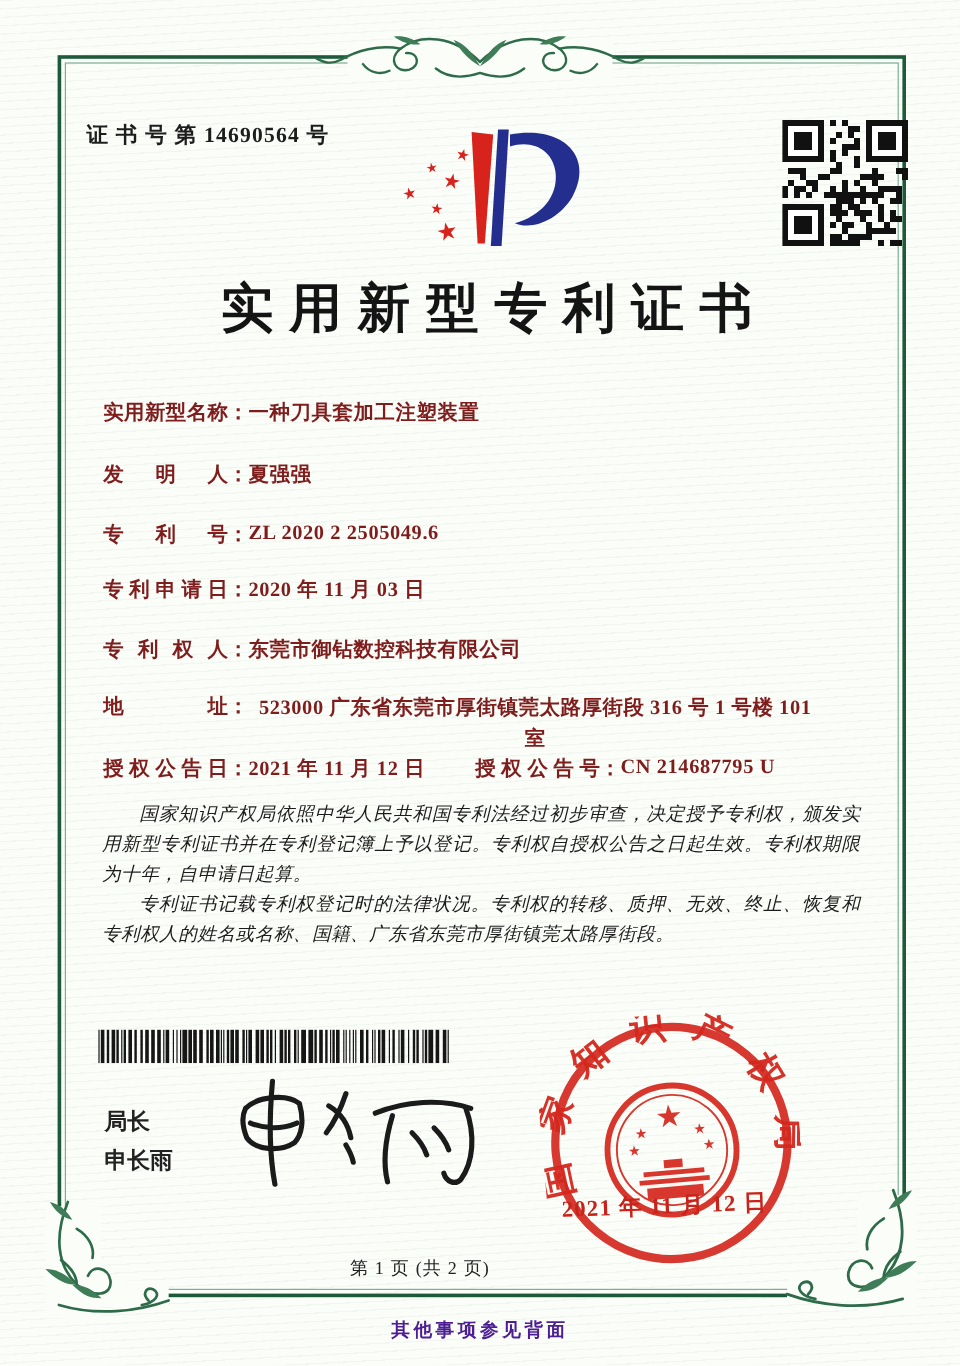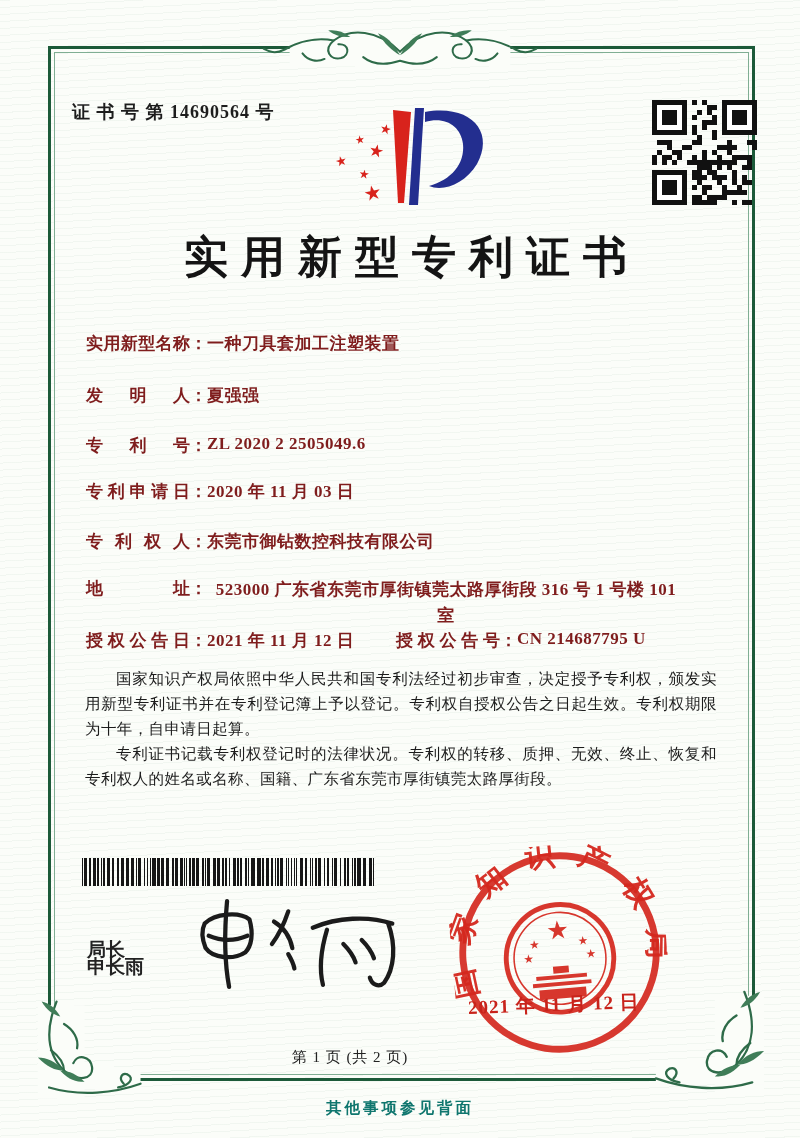--- a/index.html
+++ b/index.html
@@ -41,41 +41,41 @@
   .flabel{display:inline-block;width:104px;text-align:justify;text-align-last:justify;vertical-align:top;}
   .fcolon{display:inline-block;vertical-align:top;}
   .fvalue{display:inline-block;vertical-align:top;letter-spacing:0.5px;}
   .fvalue.addr{width:478px;line-height:1.55;text-align:center;}
   .subgroup{position:absolute;left:0;top:0;white-space:nowrap;}
   .subgroup.right{left:310px;}
   
   .body-text{
     position:absolute;left:85px;top:666px;width:632px;
     font-size:15.5px;line-height:1.62;color:#1c1c1c;
-    text-align:justify;letter-spacing:0.4px;
+    text-align:justify;letter-spacing:0.4px;font-style:italic;
   }
   .body-text p{margin:0;text-indent:2em;}
   
   .barcode{position:absolute;left:80px;top:858px;width:302px;height:28px;}
-  .issuer-role{position:absolute;left:87px;top:922px;font-size:19px;font-weight:600;margin-top:15px;}
+  .issuer-role{position:absolute;left:87px;top:922px;font-size:19px;font-weight:600;}
   .issuer-name{position:absolute;left:87px;top:954px;font-size:19px;font-weight:600;}
   .signature{position:absolute;left:188px;top:893px;width:225px;height:102px;}
   .seal{position:absolute;left:452px;top:845px;width:215px;height:215px;transform:rotate(-5deg);}
   .seal-date{
     position:absolute;left:468px;top:992px;width:170px;
     font-size:19px;font-weight:700;color:#c8231b;letter-spacing:1px;
     transform:rotate(-2deg);white-space:nowrap;
   }
   .page-number{
     position:absolute;left:0;top:1048px;width:700px;text-align:center;
     font-size:15px;font-weight:400;color:#222;letter-spacing:1px;
   }
   .back-note{
     position:absolute;left:0;top:1098px;width:100%;text-align:center;
-    font-size:15.5px;font-weight:600;color:#0f766e;letter-spacing:3px;
+    font-size:15.5px;font-weight:600;color:#4c1d95;letter-spacing:3px;
   }
 </style>
 </head>
 <body>
 
 <div class="paper-texture"></div>
 
 <div class="frame-outer">
   <div class="frame-inner"></div>
 </div>

